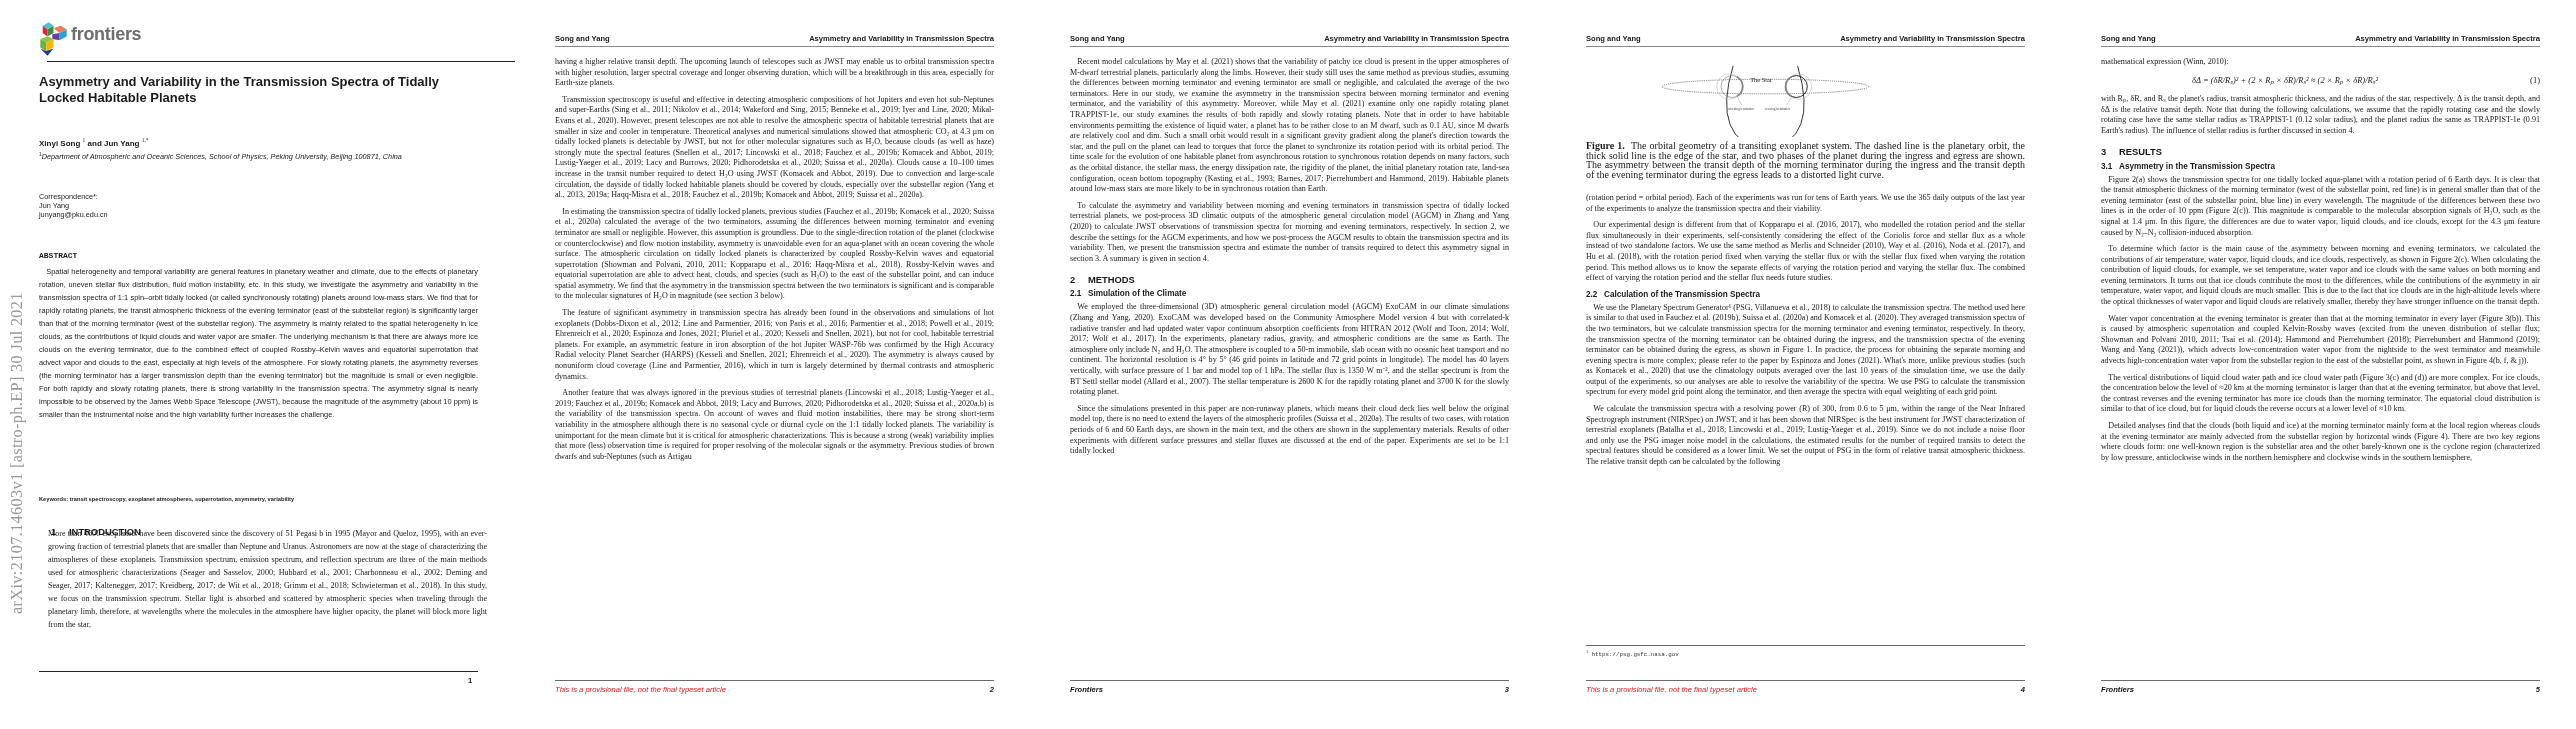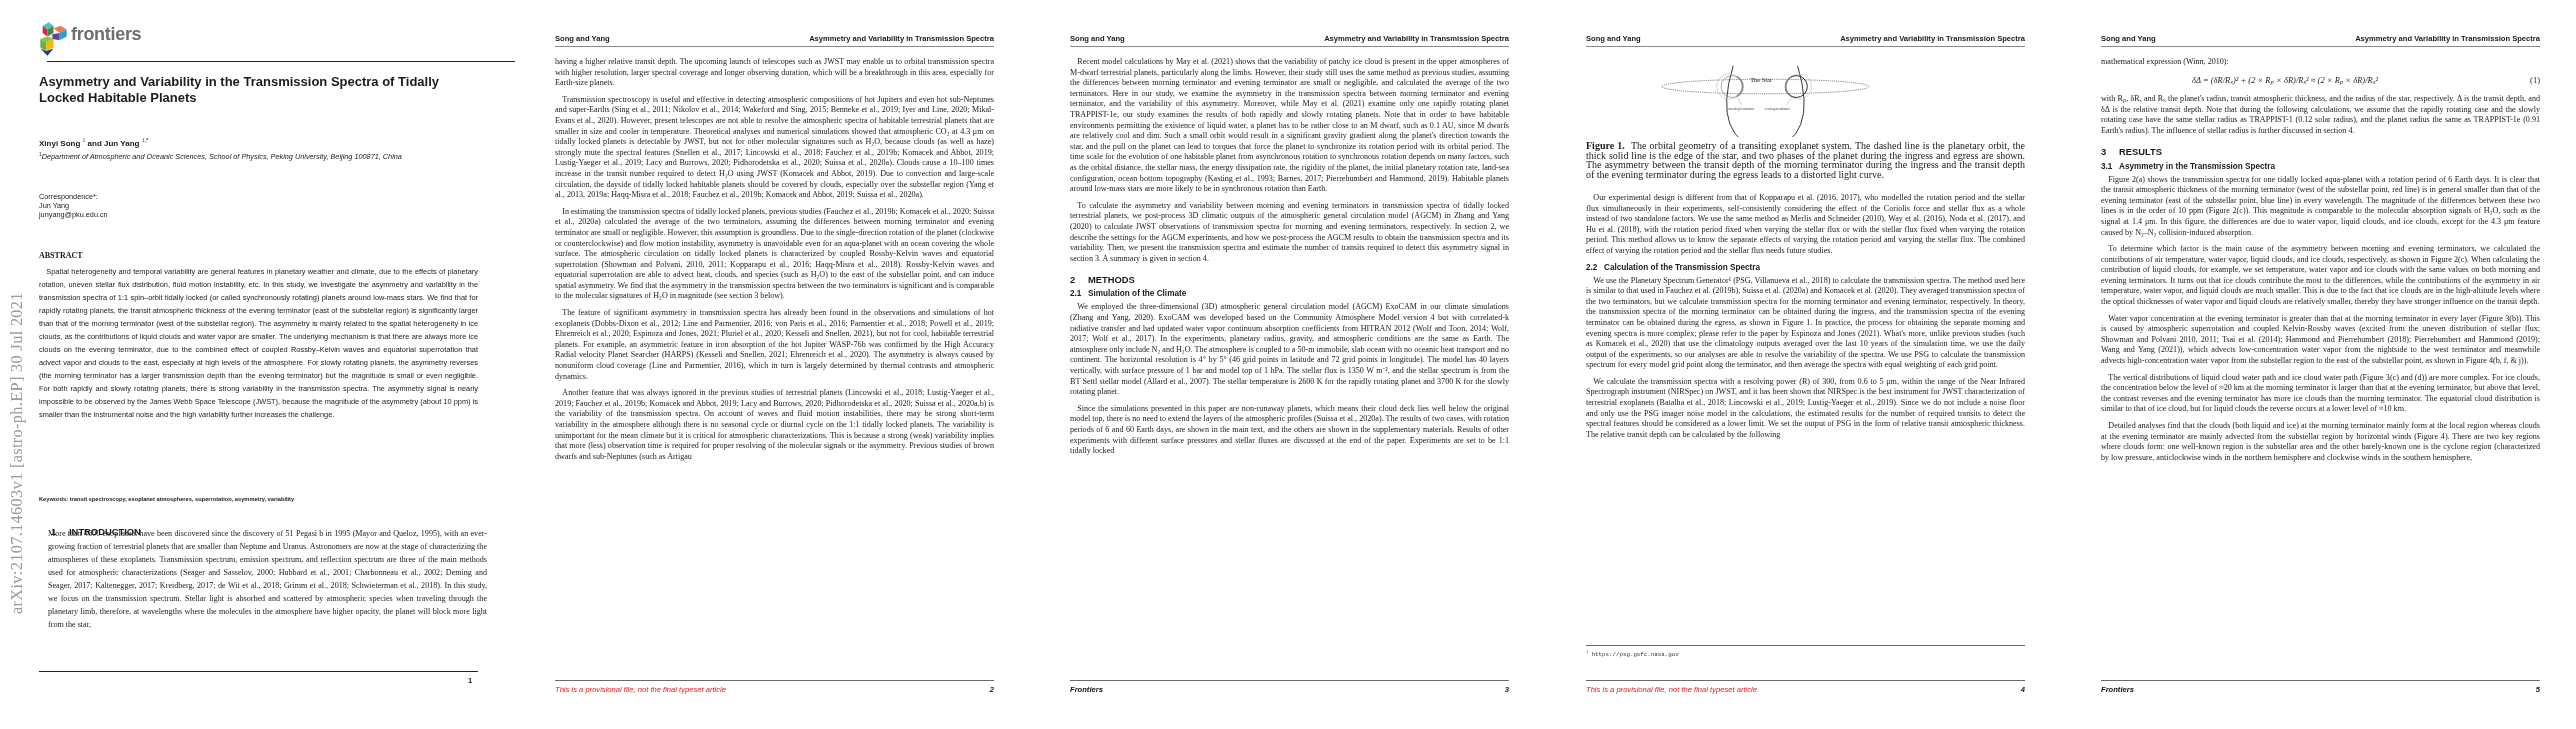--- a/index.html
+++ b/index.html
@@ -32,21 +32,21 @@
   
   .logo { position: absolute; left: 39px; top: 19.4px; width: 146px; height: 38px; }
   .logo-text { position: absolute; left: 32px; top: 4.9px; font-family: "Liberation Sans", sans-serif; font-weight: bold; font-size: 18px; color: #6e6e6e; letter-spacing: -0.3px; }
   .p1-topline { position: absolute; left: 47px; top: 61px; width: 468px; border-top: 0.9px solid #222; }
   .title { position: absolute; left: 39px; top: 74px; width: 425px; font-family: "Liberation Sans", sans-serif; font-weight: bold; font-size: 13px; line-height: 16.4px; color: #1c1c1c; }
   .authors { position: absolute; left: 39px; top: 137px; font-family: "Liberation Sans", sans-serif; font-weight: bold; font-size: 8px; }
   .authors sup { font-family: "Liberation Serif", serif; font-weight: normal; font-size: 5.5px; }
   .affil { position: absolute; left: 39px; top: 150px; width: 425px; font-family: "Liberation Sans", sans-serif; font-style: italic; font-size: 7.3px; line-height: 9.7px; }
   .affil sup { font-style: normal; font-size: 4.9px; }
   .corr { position: absolute; left: 39px; top: 193px; font-family: "Liberation Sans", sans-serif; font-size: 7.3px; line-height: 8.8px; }
-  .abs-head { position: absolute; left: 39px; top: 251px; font-family: Liberation Serif, serif; font-weight: bold; font-size: 8px; }
+  .abs-head { position: absolute; left: 39px; top: 251px; font-family: Liberation Mono, monospace; font-weight: bold; font-size: 8px; }
   .abstract { position: absolute; left: 39px; top: 265px; width: 439px; font-family: "Liberation Sans", sans-serif; font-size: 7.4px; line-height: 13px; text-align: justify; text-indent: 7.3px; }
   .keywords { position: absolute; left: 39px; top: 496px; width: 439px; font-family: "Liberation Sans", sans-serif; font-weight: bold; font-size: 5.7px; }
   .p1-intro-head { position: absolute; left: 51px; top: 526px; font-family: "Liberation Sans", sans-serif; font-weight: bold; font-size: 9.4px; }
   .p1-intro-head .num { display: inline-block; width: 18px; }
   .p1-intro { position: absolute; left: 39px; top: 527px; width: 439px; font-size: 8.1px; line-height: 13px; text-align: justify; margin-left: 9px; }
   .p1-bottomline { position: absolute; left: 39px; top: 671px; width: 439px; border-top: 0.9px solid #222; }
   .p1-pnum { position: absolute; left: 468px; top: 676px; font-family: "Liberation Sans", sans-serif; font-weight: bold; font-size: 7.6px; }
   .arxiv-stamp { position: absolute; left: 7.3px; top: 614px; transform-origin: 0 0; transform: rotate(-90deg); font-family: "Liberation Serif", serif; font-size: 16.4px; color: #9a9a9a; white-space: nowrap; letter-spacing: 0.3px; }
 
   
@@ -192,20 +192,21 @@
         <text x="294" y="81" font-family="Liberation Serif, serif" font-size="5.5" fill="#444">evening terminator</text>
       </svg>
     </div>
 
     <div class="fig-caption">
       <b>Figure 1.</b>&nbsp;
       <span>The orbital geometry of a transiting exoplanet system. The dashed line is the planetary orbit, the thick solid line is the edge of the star, and two phases of the planet during the ingress and egress are shown. The asymmetry between the transit depth of the morning terminator during the ingress and the transit depth of the evening terminator during the egress leads to a distorted light curve.</span>
     </div>
 
     <div class="body-text" style="top:193px;">
+      <p class="noindent">(rotation period = orbital period). Each of the experiments was run for tens of Earth years. We use the 365 daily outputs of the last year of the experiments to analyze the transmission spectra and their viability.</p>
       <p>Our experimental design is different from that of Kopparapu et al. (2016, 2017), who modelled the rotation period and the stellar flux simultaneously in their experiments, self-consistently considering the effect of the Coriolis force and stellar flux as a whole instead of two standalone factors. We use the same method as Merlis and Schneider (2010), Way et al. (2016), Noda et al. (2017), and Hu et al. (2018), with the rotation period fixed when varying the stellar flux or with the stellar flux fixed when varying the rotation period. This method allows us to know the separate effects of varying the rotation period and varying the stellar flux. The combined effect of varying the rotation period and the stellar flux needs future studies.</p>
       <h3 class="subsec">
         <span class="num">2.2</span><span>Calculation of the Transmission Spectra</span>
       </h3>
       <p>We use the Planetary Spectrum Generator¹ (PSG, Villanueva et al., 2018) to calculate the transmission spectra. The method used here is similar to that used in Fauchez et al. (2019b), Suissa et al. (2020a) and Komacek et al. (2020). They averaged transmission spectra of the two terminators, but we calculate transmission spectra for the morning terminator and evening terminator, respectively. In theory, the transmission spectra of the morning terminator can be obtained during the ingress, and the transmission spectra of the evening terminator can be obtained during the egress, as shown in Figure 1. In practice, the process for obtaining the separate morning and evening spectra is more complex; please refer to the paper by Espinoza and Jones (2021). What's more, unlike previous studies (such as Komacek et al., 2020) that use the climatology outputs averaged over the last 10 years of the simulation time, we use the daily output of the experiments, so our analyses are able to resolve the variability of the spectra. We use PSG to calculate the transmission spectrum for every model grid point along the terminator, and then average the spectra with equal weighting of each grid point.</p>
       <p>We calculate the transmission spectra with a resolving power (R) of 300, from 0.6 to 5 μm, within the range of the Near Infrared Spectrograph instrument (NIRSpec) on JWST, and it has been shown that NIRSpec is the best instrument for JWST characterization of terrestrial exoplanets (Batalha et al., 2018; Lincowski et al., 2019; Lustig-Yaeger et al., 2019). Since we do not include a noise floor and only use the PSG imager noise model in the calculations, the estimated results for the number of required transits to detect the spectral features should be considered as a lower limit. We set the output of PSG in the form of relative transit atmospheric thickness. The relative transit depth can be calculated by the following</p>
     </div>
 
     <div class="footnote-line"></div>
     <div class="footnote">

